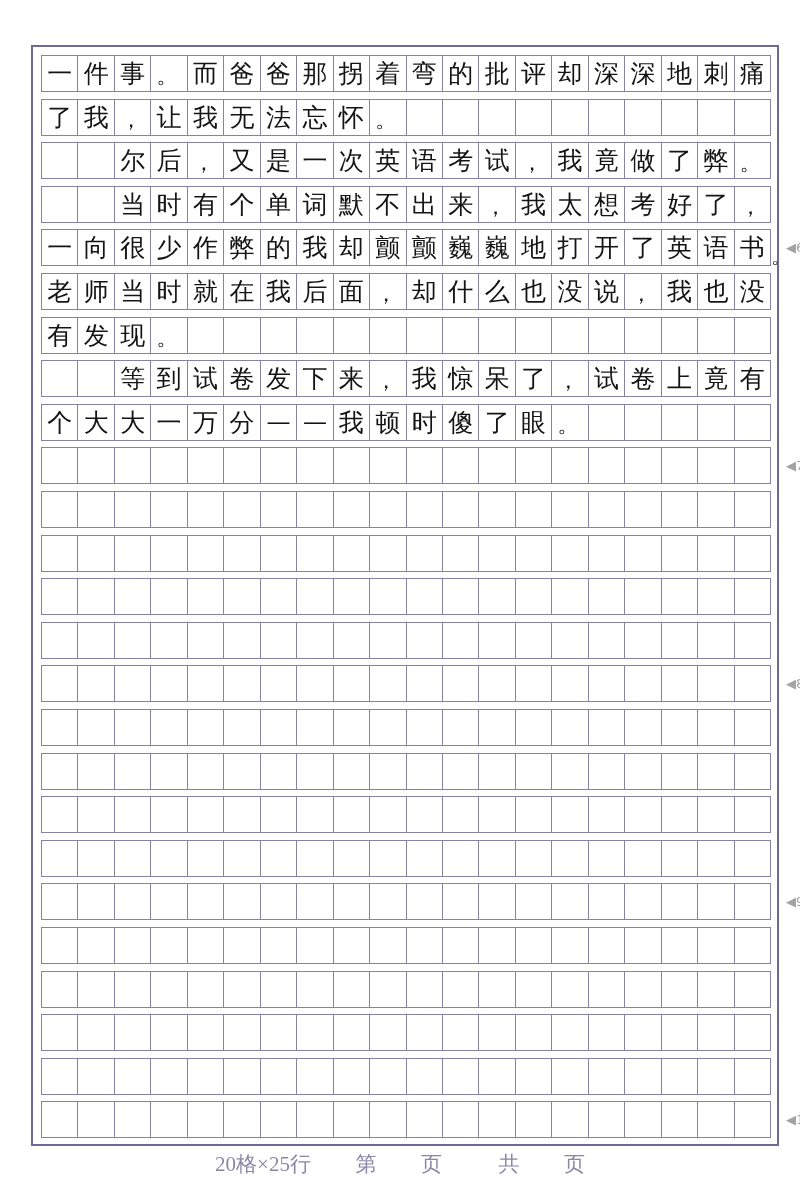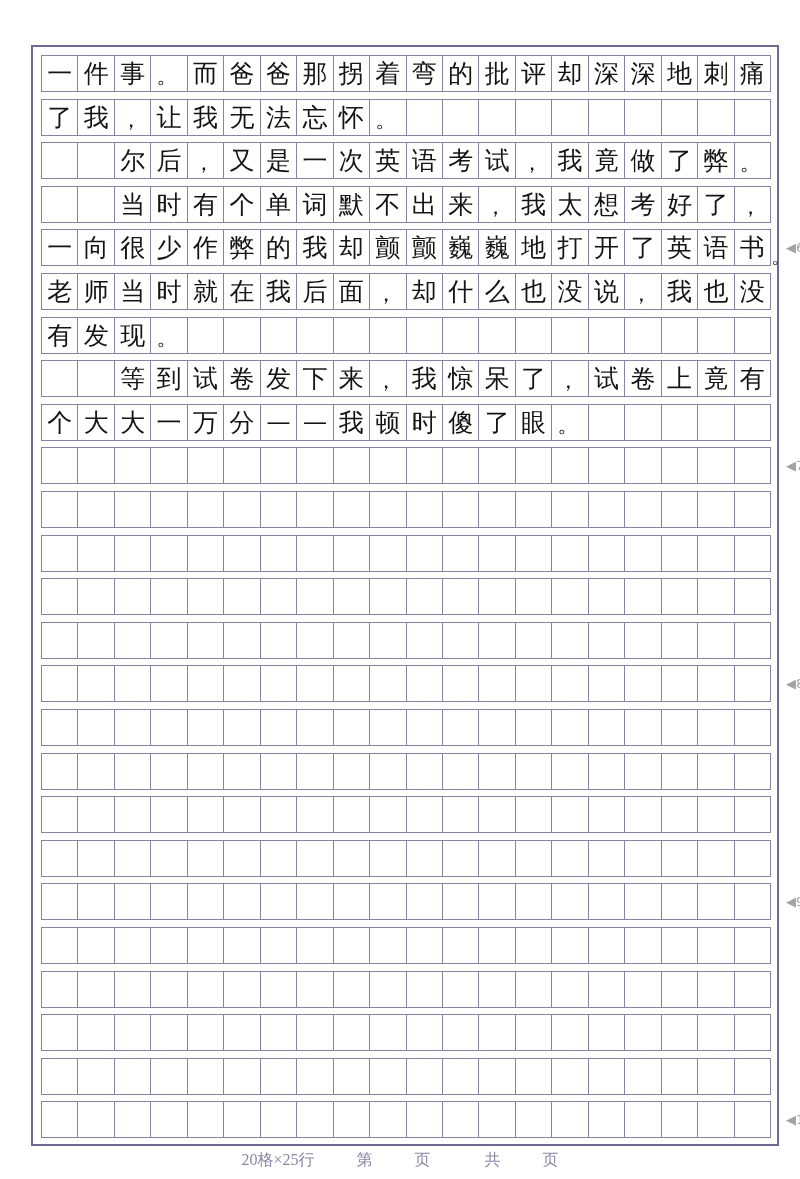--- a/index.html
+++ b/index.html
@@ -29,21 +29,21 @@
   .cell.dash { font-size: 24px; }
   .overflow {
     position: absolute; font-size: 20px; color: #141414;
   }
   .marker {
     position: absolute; left: 786px; font-size: 13px; color: #a3a3a3;
     font-family: "DejaVu Sans", sans-serif; white-space: nowrap; line-height: 1;
   }
   .footer {
     position: absolute; top: 1150px; left: 0; width: 800px; text-align: center;
-    font-size: 16px; color: #8a87a6; font-family: "Liberation Serif", "DejaVu Serif", serif;
+    font-size: 21px; color: #8a87a6; font-family: "Liberation Serif", "DejaVu Serif", serif;
   }
   .footer span { display: inline-block; }
   .footer .gap { width: 34px; }
   .footer .gap2 { width: 46px; }
 </style>
 </head>
 <body>
 
 <div class="frame"></div>
 <div class="grid" id="grid">

